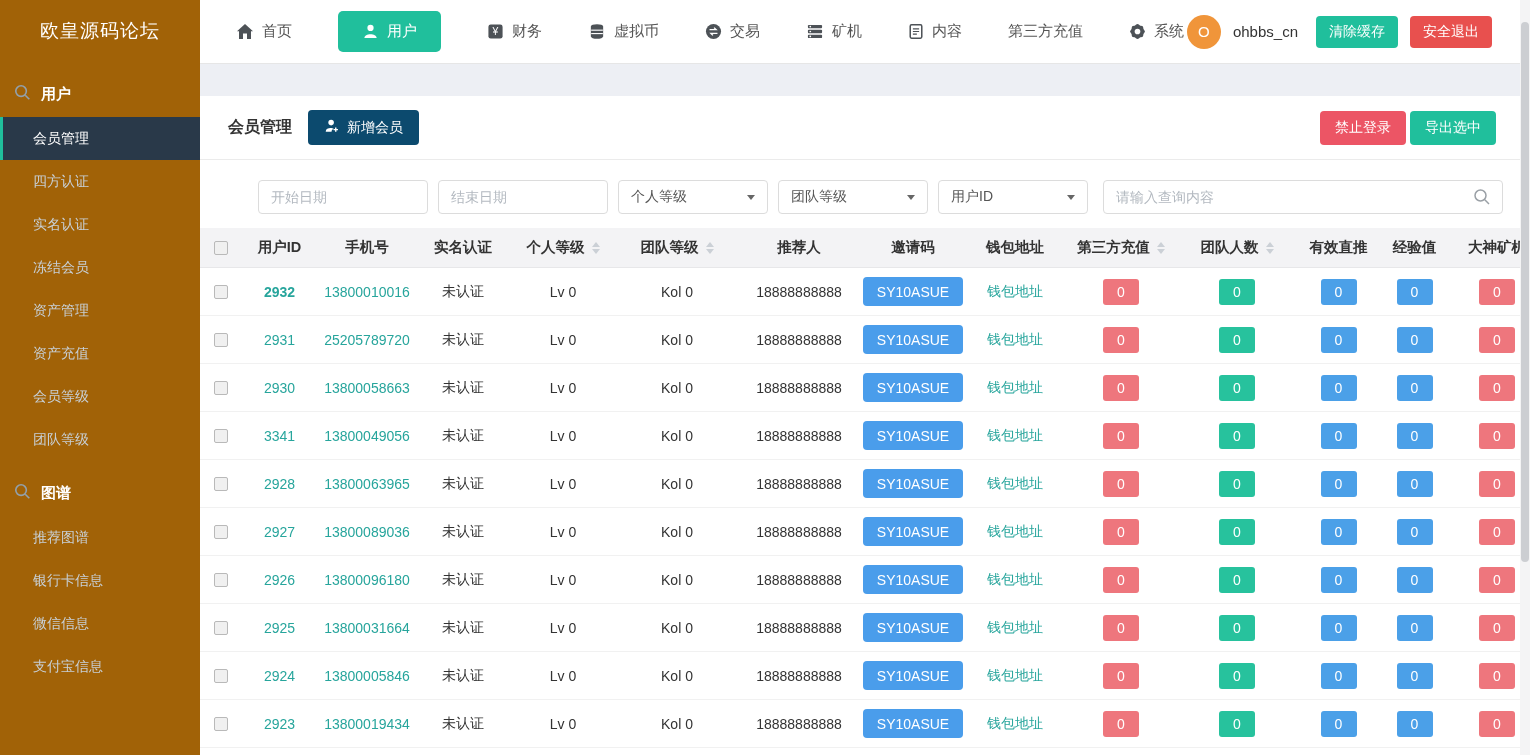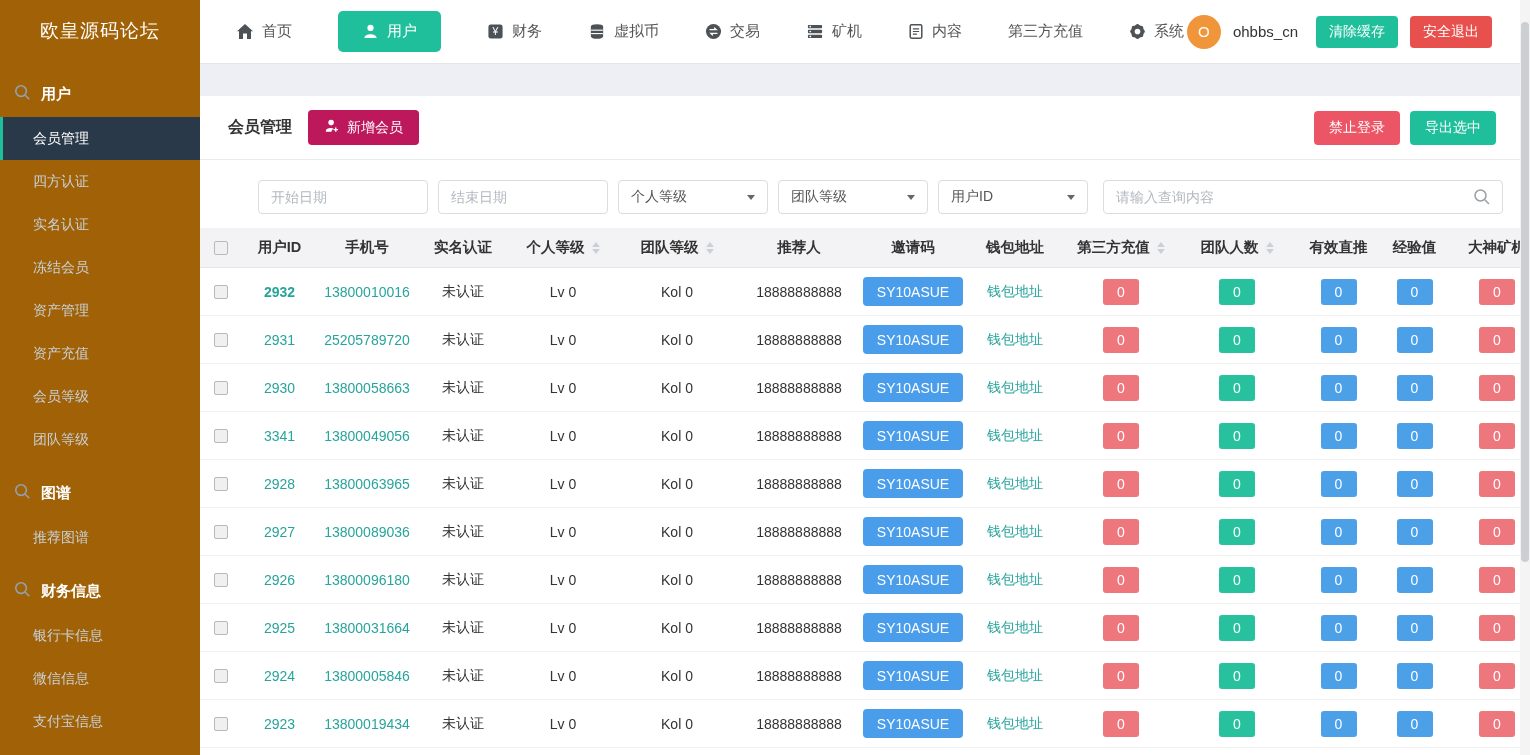--- a/index.html
+++ b/index.html
@@ -25,22 +25,22 @@
   .btn { border:none; border-radius:4px; color:#fff; font-size:14px; padding:7px 13px; cursor:pointer; font-family:inherit; white-space:nowrap; }
   .btn-teal { background:#20bf9c; }
   .btn-red { background:#e8504e; }
 
   .gray-band { position:absolute; left:200px; top:63px; right:0; height:33px; background:#edeff4; border-top:1px solid #e6e6e6; }
 
   
   .content { position:absolute; left:200px; top:96px; right:10px; bottom:0; background:#fff; overflow:hidden; }
   .title-row { height:64px; display:flex; align-items:center; padding:0 24px 0 28px; border-bottom:1px solid #ebebeb; position:relative; }
   .page-title { font-size:16px; font-weight:bold; color:#333; }
-  .btn-add { background:#be185d; margin-left:16px; display:flex; align-items:center; gap:7px; padding:8px 16px; font-size:14px; }
-  .title-actions { margin-left:auto; display:flex; gap:10px; }
+  .btn-add { background:#0c4a6e; margin-left:16px; display:flex; align-items:center; gap:7px; padding:8px 16px; font-size:14px; }
+  .title-actions { margin-left:auto; display:flex; gap:4px; }
   .btn-ban { background:#ec5565; padding:8px 15px; }
   .btn-export { background:#20bf9c; padding:8px 15px; }
 
   .filter-row { display:flex; align-items:center; gap:10px; padding:20px 0 14px 58px; }
   .f-input { height:34px; border:1px solid #dcdcdc; border-radius:4px; padding:0 12px; font-size:14px; color:#333; font-family:inherit; outline:none; }
   .f-input::placeholder { color:#b3b9c0; }
   .f-date { width:170px; }
   .f-select { width:150px; height:34px; border:1px solid #dcdcdc; border-radius:4px; padding:0 12px; display:flex; align-items:center; justify-content:space-between; color:#555; cursor:pointer; background:#fff; }
   .caret { width:0; height:0; border-left:4px solid transparent; border-right:4px solid transparent; border-top:5px solid #666; }
   .f-search-wrap { position:relative; width:400px; margin-left:5px; }
@@ -90,27 +90,20 @@
       <div class="side-item">会员等级</div>
       <div class="side-item">团队等级</div>
       <div class="side-section-title">
         <span><svg width="17" height="17" viewBox="0 0 18 18">
             <circle cx="7.5" cy="7.5" r="5.6" fill="none" stroke="#93a1ac" stroke-width="1.7"></circle>
             <path d="M11.9 11.9 L16.2 16.2" stroke="#93a1ac" stroke-width="1.7"></path>
           </svg></span>
         <span>图谱</span>
       </div>
       <div class="side-item">推荐图谱</div>
-      <div class="side-section-title">
-        <span><svg width="17" height="17" viewBox="0 0 18 18">
-            <circle cx="7.5" cy="7.5" r="5.6" fill="none" stroke="#93a1ac" stroke-width="1.7"></circle>
-            <path d="M11.9 11.9 L16.2 16.2" stroke="#93a1ac" stroke-width="1.7"></path>
-          </svg></span>
-        <span>财务信息</span>
-      </div>
       <div class="side-item">银行卡信息</div>
       <div class="side-item">微信信息</div>
       <div class="side-item">支付宝信息</div>
     </div>
 </div>
 
 <div class="topnav">
   <div class="nav-items" id="nav-items">
       <div class="nav-item">
         <span>

